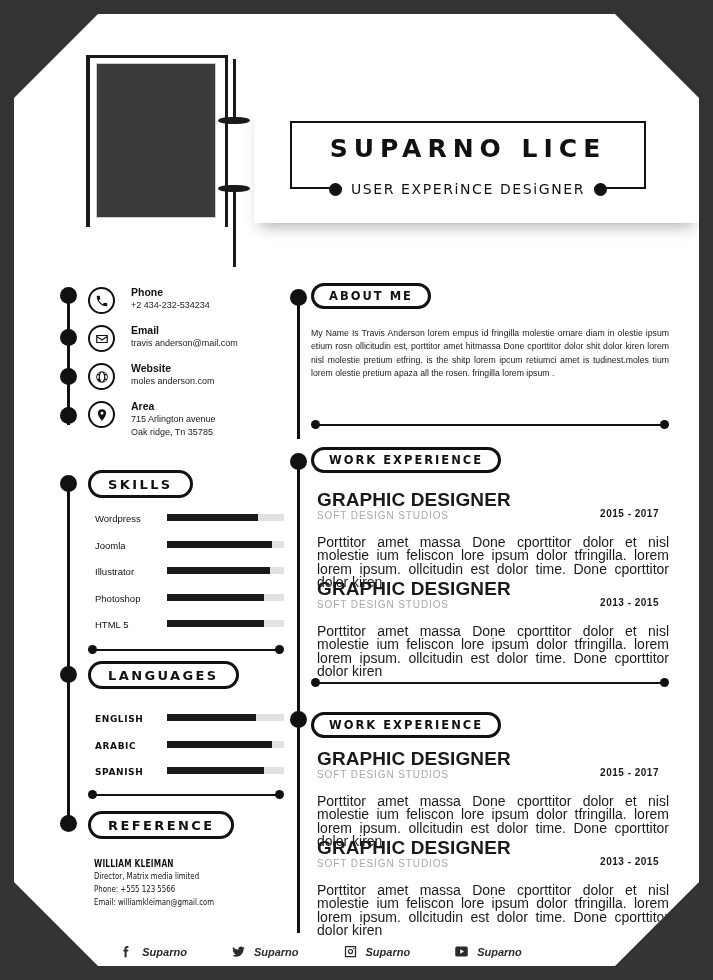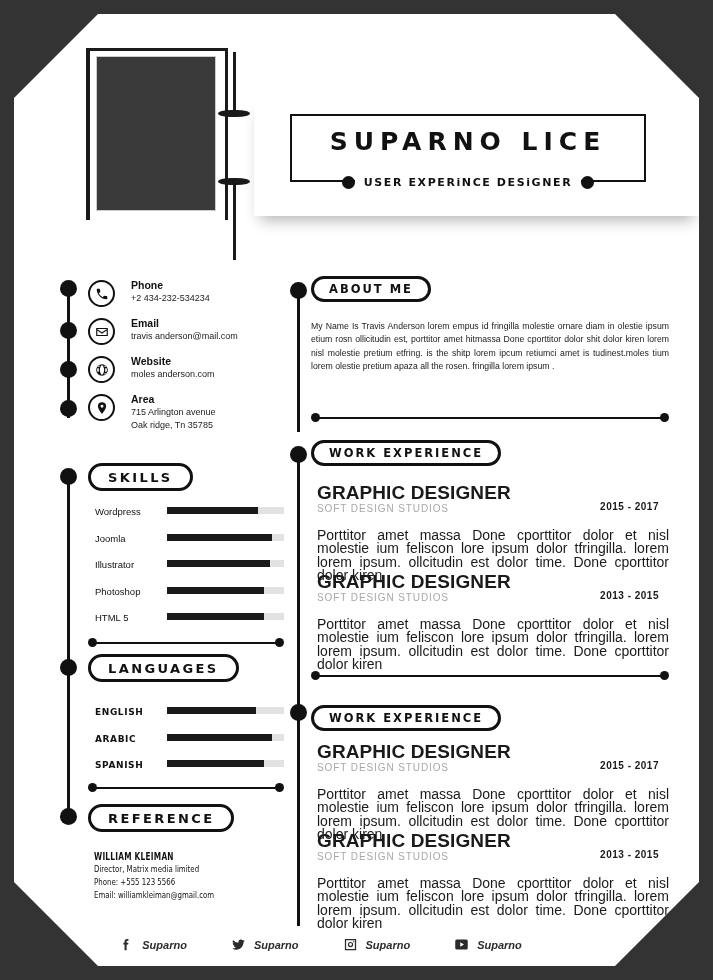--- a/index.html
+++ b/index.html
@@ -27,21 +27,21 @@
     top: 14px;
     width: 685px;
     height: 952px;
     background: #ffffff;
     -webkit-clip-path: polygon(84px 0, calc(100% - 84px) 0, 100% 84px, 100% calc(100% - 84px), calc(100% - 84px) 100%, 84px 100%, 0 calc(100% - 84px), 0 84px);
     clip-path: polygon(84px 0, calc(100% - 84px) 0, 100% 84px, 100% calc(100% - 84px), calc(100% - 84px) 100%, 84px 100%, 0 calc(100% - 84px), 0 84px);
   }
 
   .inner {
     position: absolute;
-    left: 0; top: 4px;
+    left: 0; top: 11px;
     width: 613px;
     height: 952px;
   }
 
   
   #photo-wrap { position: absolute; left: 72px; top: 30px; width: 160px; height: 180px; }
   #photo-frame-border {
     position: absolute; left: 0; top: 0; width: 142px; height: 172px;
     border-left: 4px solid #1a1a1a;
     border-top: 3px solid #1a1a1a;
@@ -79,21 +79,21 @@
     font-size: 25px; font-weight: 700; letter-spacing: 6px;
     color: #111111;
     font-family: "DejaVu Sans", sans-serif;
   }
   #title-strip {
     position: absolute; left: 36px; top: 76px; width: 356px; height: 16px;
     display: flex; align-items: center; justify-content: center;
   }
   #title-strip .knob { width: 13px; height: 13px; border-radius: 50%; background: #111111; flex: 0 0 auto; }
   #role-text {
-    font-size: 11px; font-weight: 700; letter-spacing: 1.6px; color: #111111;
+    font-size: 14px; font-weight: 400; letter-spacing: 1.6px; color: #111111;
     padding: 0 9px; background: #ffffff;
     font-family: "DejaVu Sans", sans-serif; white-space: nowrap;
   }
 
   
   .rail { position: absolute; width: 3px; background: #111111; left: 53px; }
   .rail-dot { position: absolute; width: 17px; height: 17px; border-radius: 50%; background: #111111; left: 46px; }
 
   
   #contact { position: absolute; left: 74px; top: 260px; width: 190px; }

